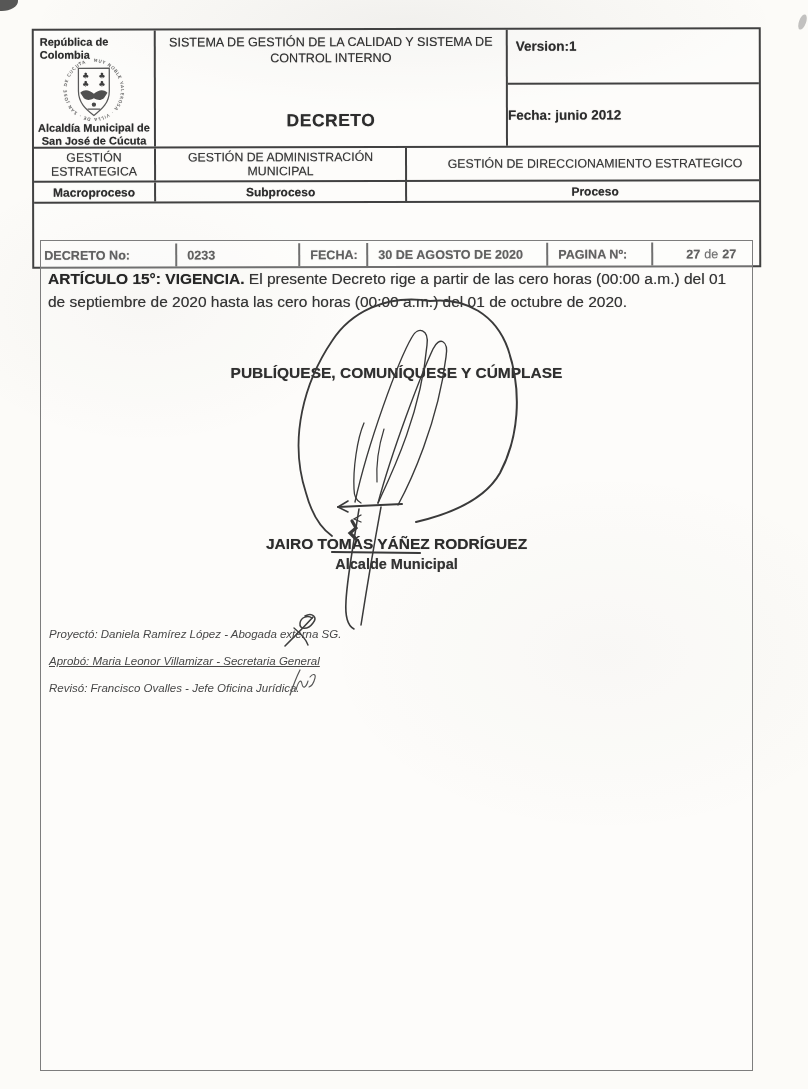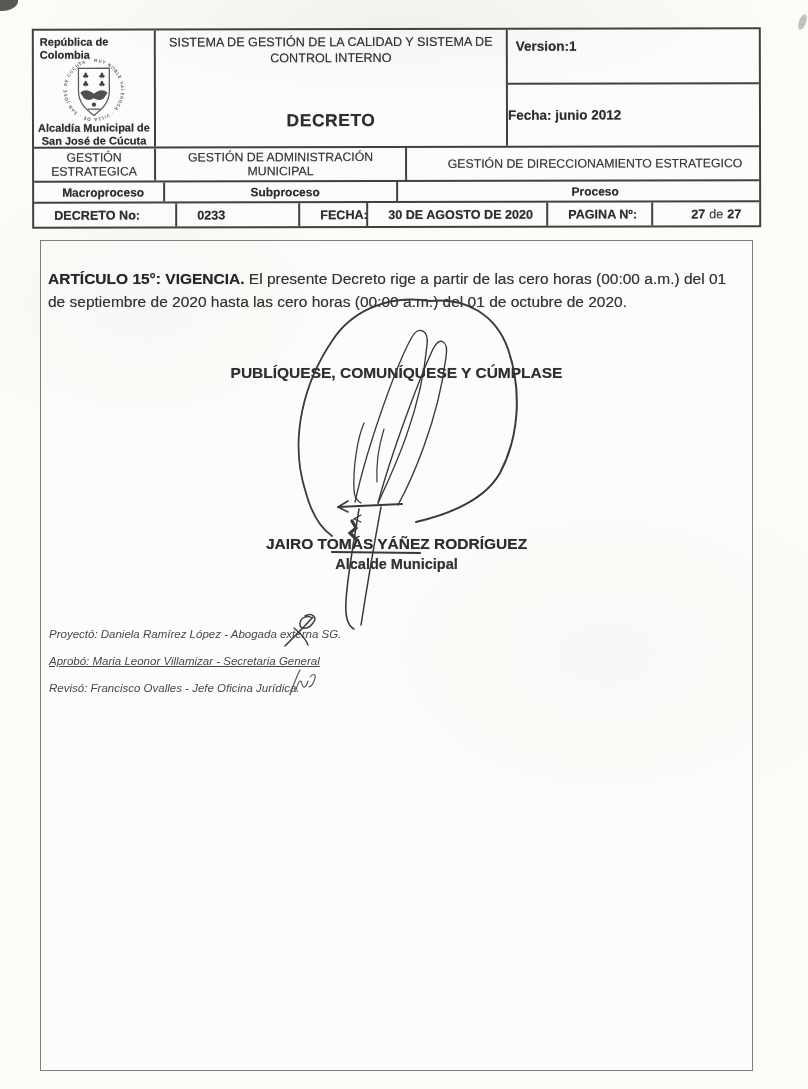--- a/index.html
+++ b/index.html
@@ -32,23 +32,23 @@
 
   .title-cell{height:116px;}
   .sys{position:absolute;top:5px;left:0;right:0;text-align:center;font-size:12.6px;line-height:15.5px;color:#333;}
   .decreto{position:absolute;top:80px;left:0;right:0;text-align:center;font-weight:bold;font-size:17.5px;letter-spacing:.5px;}
 
   .vf-cell{height:116px;display:flex;flex-direction:column;}
   .ver{height:55px;border-bottom:2px solid #414141;box-sizing:border-box;font-weight:bold;font-size:13.5px;padding:9px 0 0 8px;}
   .fec{flex:1;display:flex;align-items:center;padding-left:0;font-weight:bold;font-size:13.5px;}
 
   .proc-row .cell{height:32px;display:flex;align-items:center;justify-content:center;text-align:center;font-size:12.3px;line-height:14.5px;color:#3a3a3a;}
-  .lbl-row .cell{height:19px;display:flex;align-items:center;justify-content:center;font-weight:bold;font-size:12px;margin-left:9px;}
+  .lbl-row .cell{height:19px;display:flex;align-items:center;justify-content:center;font-weight:bold;font-size:12px;}
 
-  .num-row .cell{height:23px;display:flex;align-items:center;font-weight:bold;font-size:12.6px;padding-left:20px;}
+  .num-row .cell{height:23px;display:flex;align-items:center;font-weight:bold;font-size:12.6px;padding-left:10px;margin-top:40px;}
   .d1{width:143px;} .d2{width:123px;} .d3{width:68px;text-align:center;} .d4{width:180px;} .d5{width:105px;} .d6{width:88px;flex:1;justify-content:center;padding-left:0;}
   .d6 .sep{font-weight:normal;margin:0 4px;color:#444;}
 
   
   .bodybox{position:absolute;left:40px;top:240px;width:713px;height:831px;border:1px solid #7d7d7d;box-sizing:border-box;background:rgba(255,255,255,0.25);}
   .article{position:absolute;top:26px;left:7px;width:698px;font-size:15.5px;line-height:23px;color:#353535;}
   .article b{color:#262626;}
   .publish{position:absolute;top:123px;left:0;width:100%;text-align:center;font-weight:bold;font-size:15.5px;color:#2f2f2f;}
   .signer-name{position:absolute;top:294px;left:0;width:100%;text-align:center;font-weight:bold;font-size:15.5px;color:#2c2c2c;}
   .signer-title{position:absolute;top:315px;left:0;width:100%;text-align:center;font-weight:bold;font-size:14.5px;color:#333;}

